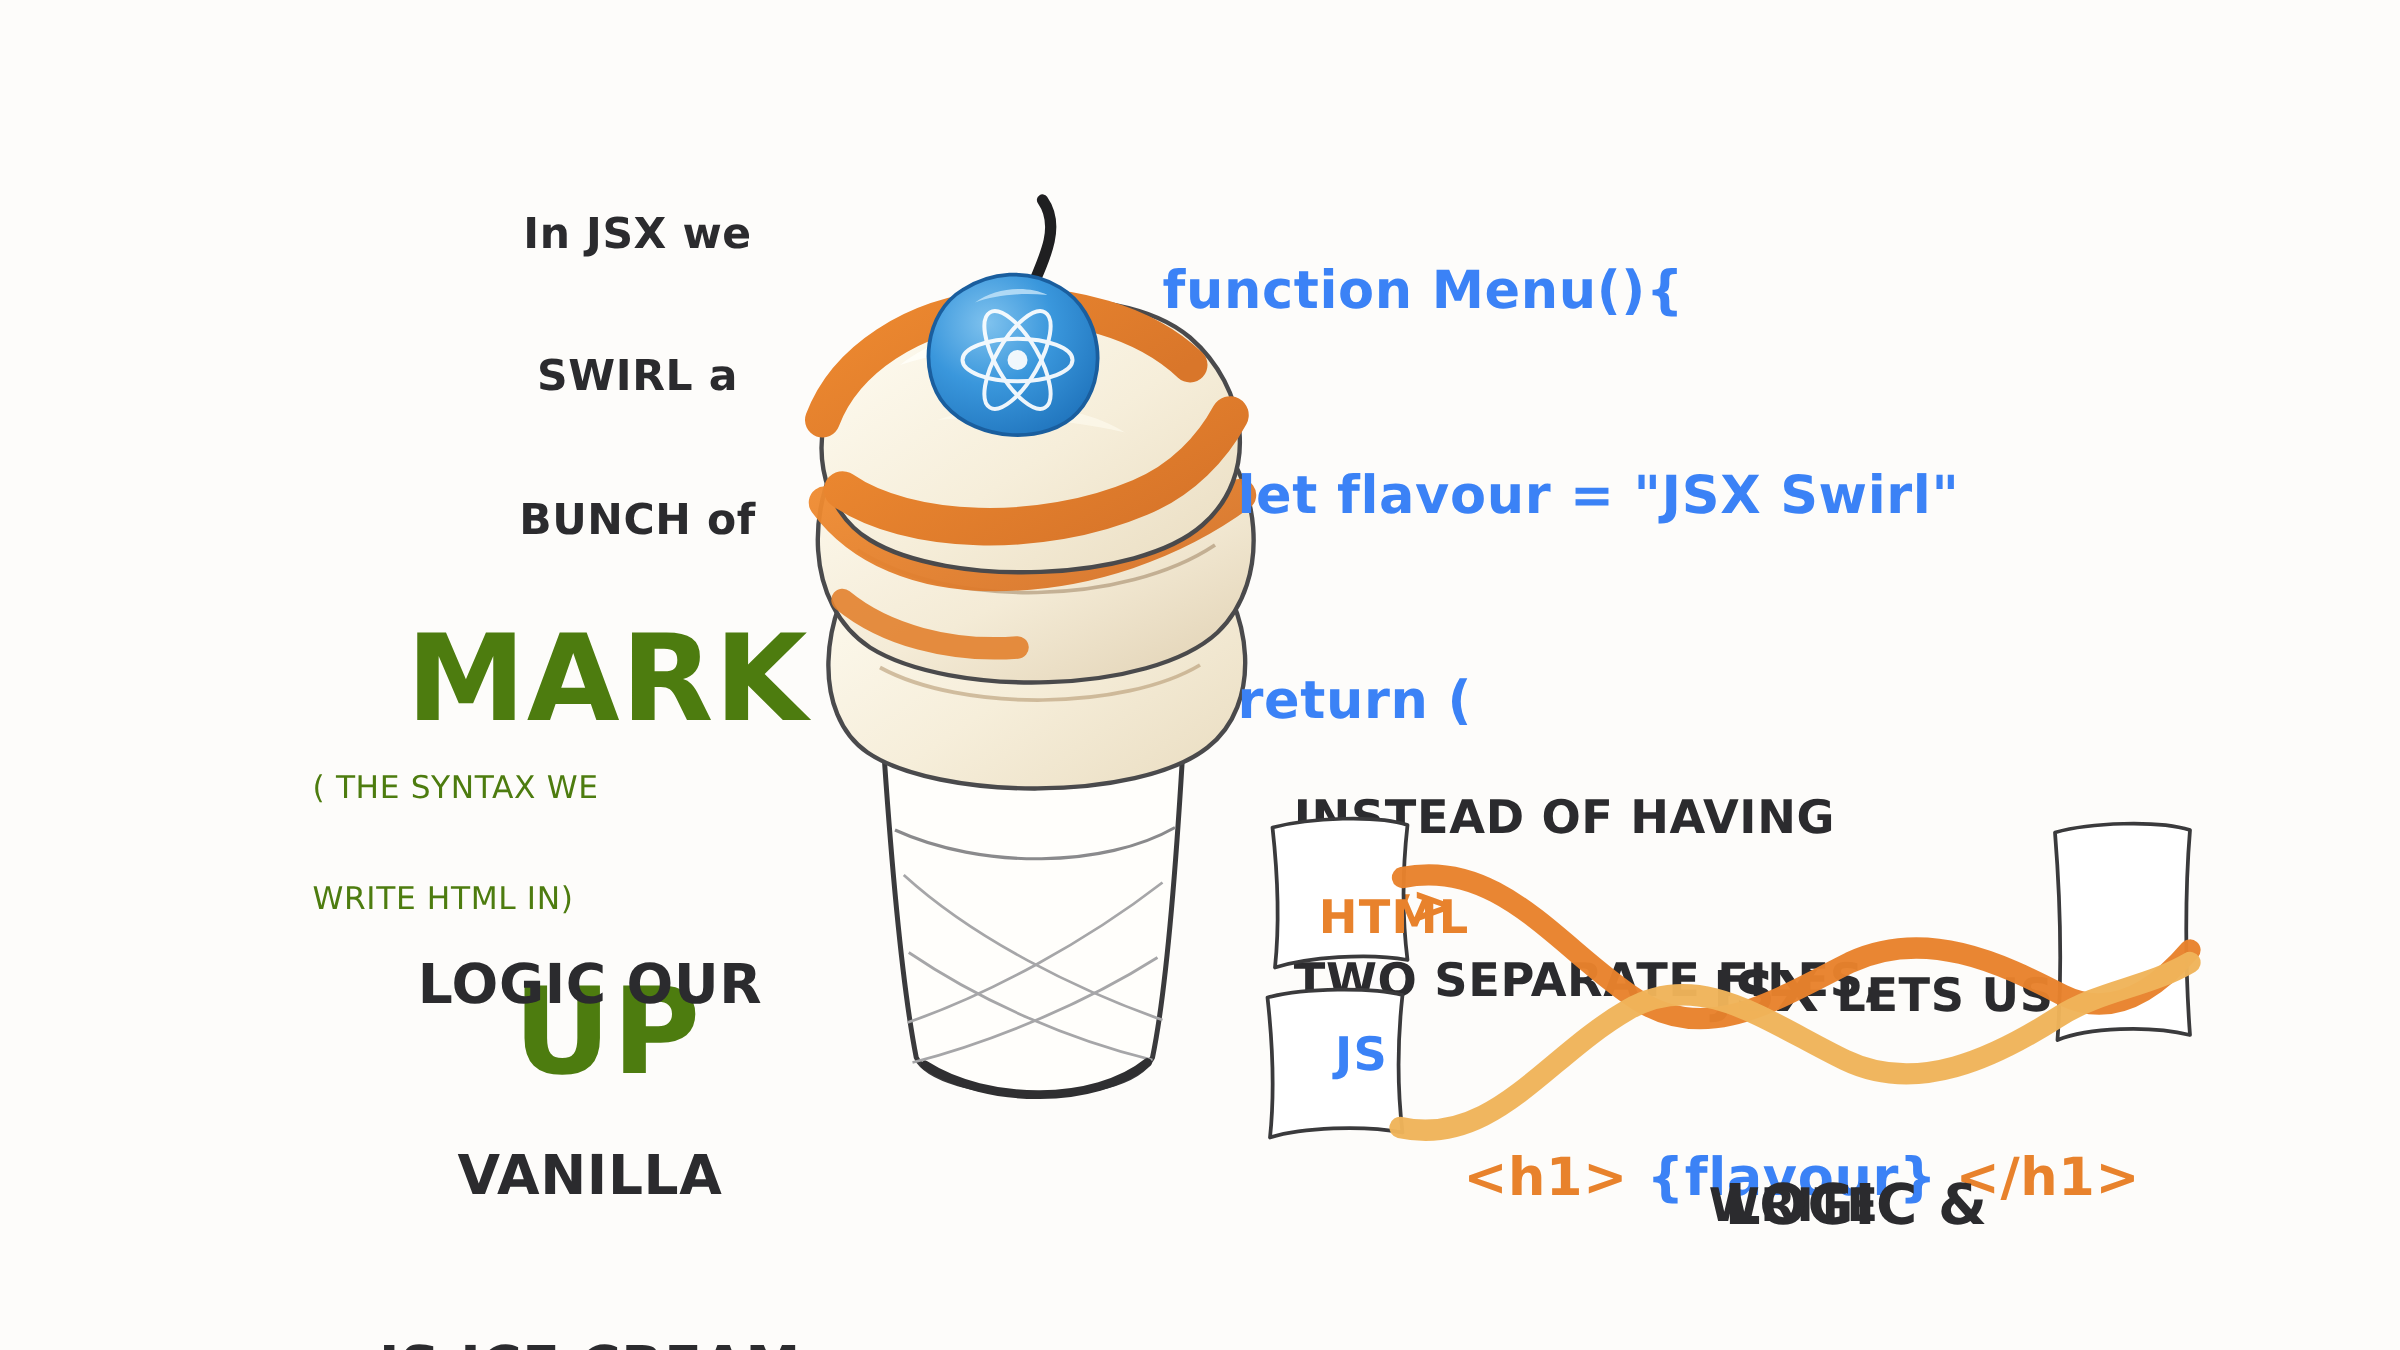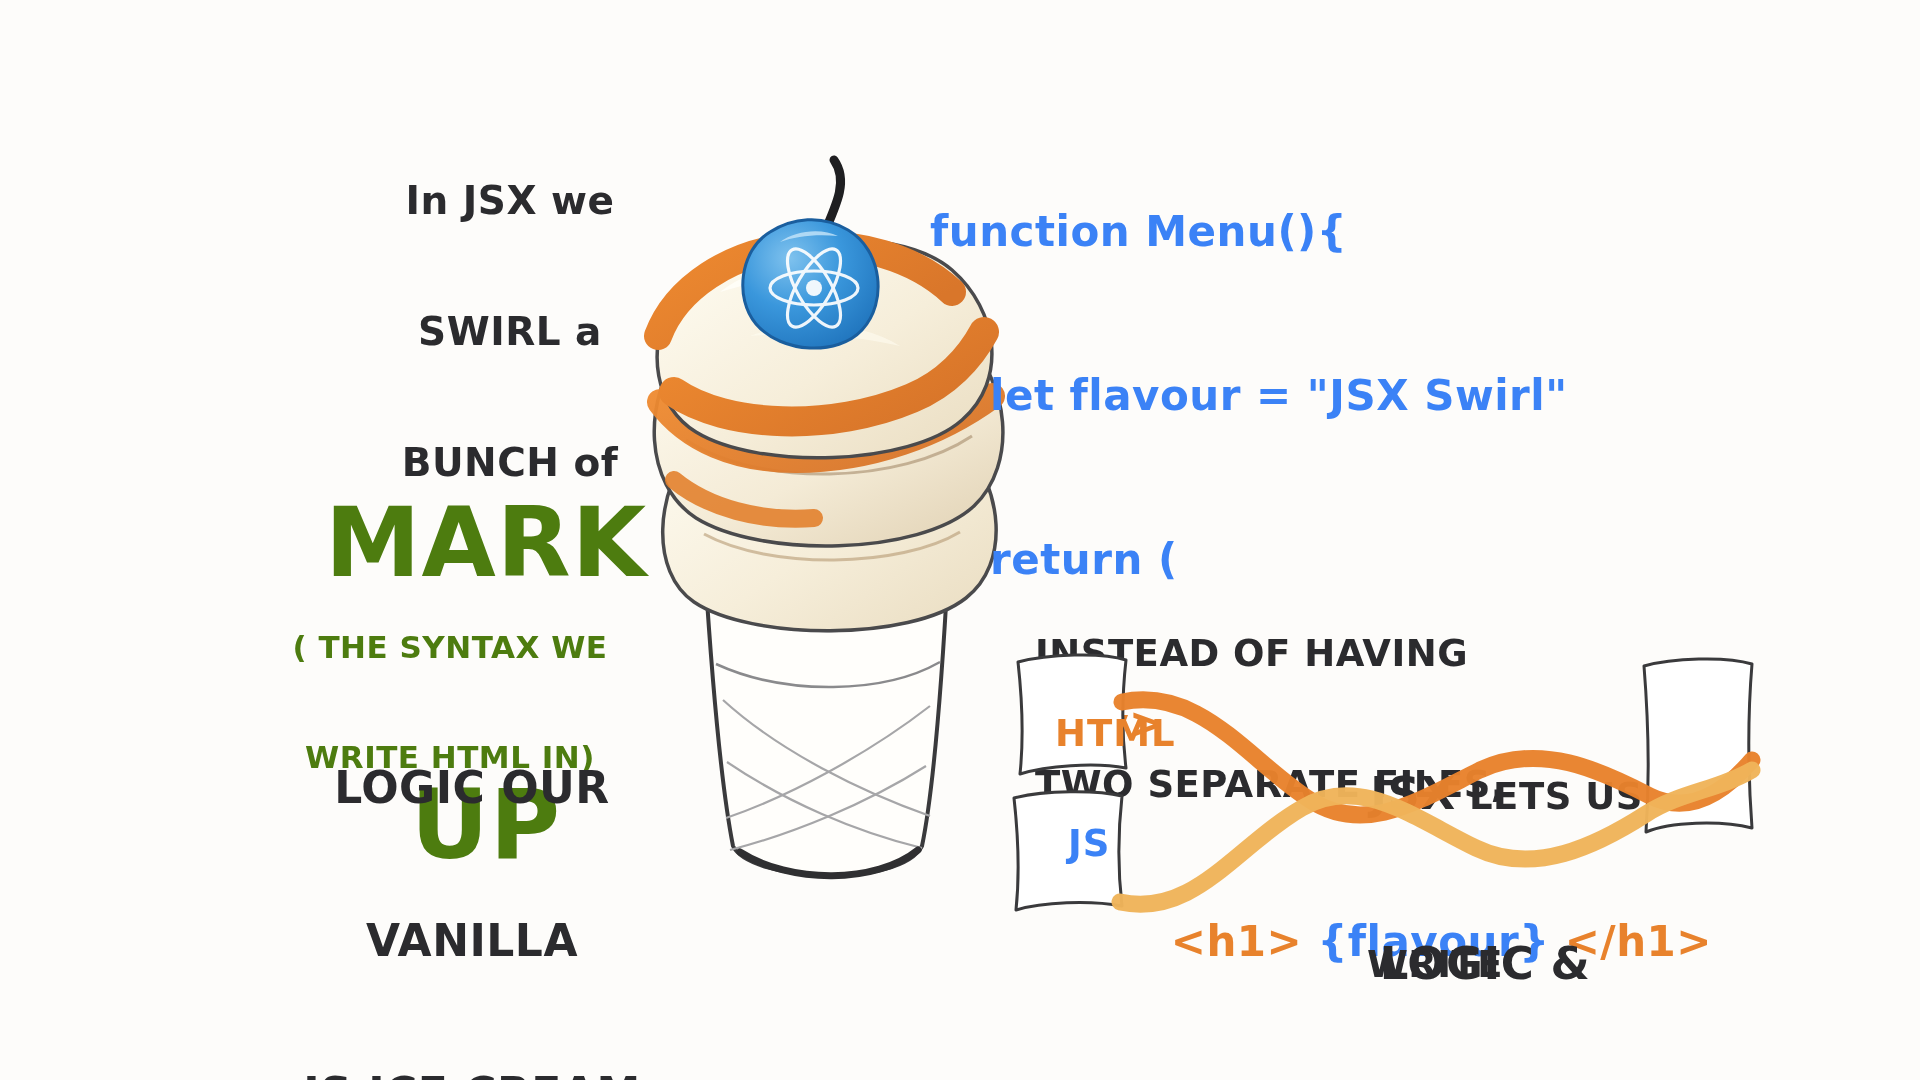--- a/index.html
+++ b/index.html
@@ -32,39 +32,39 @@
     font-family: "DejaVu Sans", sans-serif;
     font-weight: 700;
     font-stretch: normal;
   }
 
   
   #left-headline {
     left: 330px; top: 92px;
     width: 360px;
     text-align: center;
-    font-size: 39px;
+    font-size: 34px;
     font-weight: 700;
     line-height: 1.12;
   }
   #markup-word {
     left: 286px; top: 308px;
     width: 400px;
     text-align: center;
     font-size: 96px;
     font-weight: 800;
     line-height: 0.98;
     letter-spacing: 1px;
   }
   #markup-sub {
     left: 250px; top: 556px;
     width: 400px;
-    text-align: center;
-    font-size: 31px;
-    font-weight: 700;
+    text-align: left;
+    font-size: 25px;
+    font-weight: 400;
     line-height: 1.18;
     letter-spacing: 0.5px;
   }
   #into-vanilla {
     left: 272px; top: 660px;
     width: 400px;
     text-align: center;
     font-size: 44px;
     font-weight: 700;
     line-height: 1.16;

